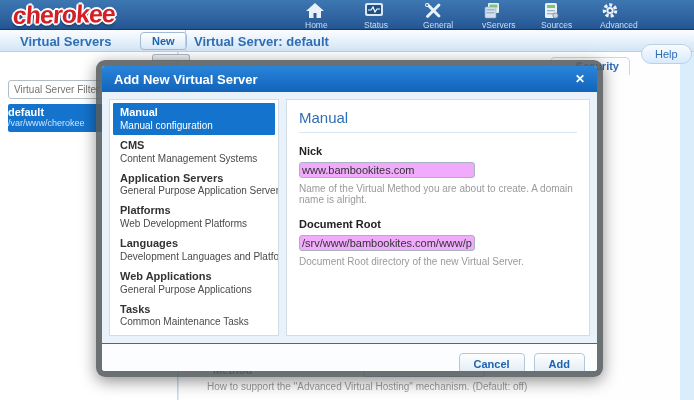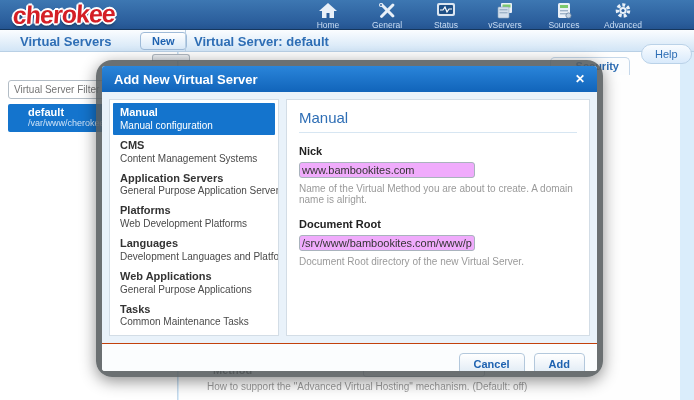--- a/index.html
+++ b/index.html
@@ -18,21 +18,21 @@
   .logo{
     position:absolute; left:13px; top:0px;
     font-size:25px; font-weight:bold; letter-spacing:-1px;
     color:#d41f26; transform:skewX(-5deg) rotate(-1deg);
     text-shadow:
       -1px -1px 0 #fff, 1px -1px 0 #fff, -1px 1px 0 #fff, 1px 1px 0 #fff,
       0 -2px 0 #fff, 0 2px 0 #fff, -2px 0 0 #fff, 2px 0 0 #fff,
       0 3px 3px rgba(0,0,0,.45);
   }
   .nav-items{ position:absolute; right:48px; top:2px; display:flex; gap:13px; }
-  .nav-item{ display:flex; flex-direction:column; align-items:center; width:46px; cursor:pointer; position:relative;}
+  .nav-item{ display:flex; flex-direction:column; align-items:flex-start; width:46px; cursor:pointer; position:relative;}
   .nav-item svg{ display:block; }
   .nav-label{ font-size:8.5px; color:#c9ddf4; margin-top:1px; white-space:nowrap; }
   .nav-caret{
     position:absolute; left:50%; bottom:-7px; transform:translateX(-50%);
     width:0; height:0; border-left:4px solid transparent; border-right:4px solid transparent;
     border-bottom:5px solid #e9f1f9;
   }
   
   .subheader{
     position:absolute; left:0; top:30px; width:694px; height:22px;
@@ -53,21 +53,21 @@
     background:#ffffff; border-right:1px solid #c6daec;
   }
   .filter-input{
     position:absolute; left:8px; top:28px; width:160px; height:19px;
     font-size:10px; color:#555; padding:2px 5px;
     border:1px solid #b3bdc6; border-radius:3px; background:#fff;
     font-family:"Liberation Sans", sans-serif;
   }
   .vs-item{
     position:absolute; left:8px; top:52px; width:170px; height:28px;
-    background:#1474cd; border-radius:2px; padding:2px 20px; cursor:pointer;
+    background:#1474cd; border-radius:2px; padding:2px 0; cursor:pointer;
   }
   .vs-item-name{ font-size:11px; font-weight:bold; color:#ffffff; }
   .vs-item-path{ font-size:9px; color:#cfe3f7; white-space:nowrap; overflow:hidden;}
   .main-area{
     position:absolute; left:179px; top:52px; width:501px; height:348px; background:#fefefe;
   }
   .tab-fragment{
     position:absolute; left:152px; top:54px; width:38px; height:7px;
     background:linear-gradient(#eef1f4,#d9dde2); border:1px solid #aeb7c0; border-bottom:none;
     border-radius:3px 3px 0 0;
@@ -86,21 +86,21 @@
   .method-label{ position:absolute; left:213px; top:364px; font-size:11px; font-weight:bold; color:#333;}
   .method-select{
     position:absolute; left:363px; top:360px; width:122px; height:17px;
     background:#fff; border:1px solid #a9b3bd; border-radius:3px; cursor:pointer;
   }
   .method-select .arrow{ position:absolute; right:4px; top:4px; font-size:7px; color:#556;}
   .method-help{ position:absolute; left:207px; top:381px; font-size:10px; color:#9b9b9b; white-space:nowrap;}
   
   .modal{
     position:absolute; left:96px; top:60px; width:507px; height:317px;
-    background:rgba(86,92,94,0.88); border-radius:16px; padding:6px;
+    background:rgba(86,92,94,0.88); border-radius:9px; padding:6px;
     box-shadow:0 4px 16px rgba(0,0,0,.45); z-index:10;
   }
   .modal-inner{ width:100%; height:100%; background:#fff; border-radius:3px; overflow:hidden; display:flex; flex-direction:column;}
   .modal-header{
     height:26px; flex:0 0 26px; background:linear-gradient(#2a85da,#1164ba);
     display:flex; align-items:center; padding:0 12px;
   }
   .modal-title{ font-size:13px; font-weight:bold; color:#ffffff; flex:1;}
   .modal-close{ font-size:12px; font-weight:bold; color:#ffffff; cursor:pointer; line-height:1;}
   .modal-body{ flex:1; background:#e9f2fa; display:flex; gap:7px; padding:7px; }
@@ -148,40 +148,40 @@
               <polygon points="10,1 19,9 16,9 16,16 4,16 4,9 1,9" fill="#e9f0f8"></polygon>
               <rect x="8.5" y="11" width="3" height="5" fill="#2a5d9b"></rect>
             </svg>
         </span>
         <span class="nav-label">Home</span>
       </div>
 
       <div class="nav-item">
         <span>
           <svg width="20" height="17" viewBox="0 0 20 17">
+              <rect x="1" y="1" width="18" height="13" rx="2" fill="#dce6f1"></rect>
+              <rect x="3" y="3" width="14" height="9" rx="1" fill="#1e4f86"></rect>
+              <polyline points="4,8 7,8 9,5 11,10 13,7 16,7" fill="none" stroke="#ffffff" stroke-width="1.2"></polyline>
+            </svg>
+        </span>
+        <span class="nav-label">Status</span>
+      </div>
+
+      <div class="nav-item">
+        <span>
+          <svg width="20" height="17" viewBox="0 0 20 17">
               <g fill="#e9f0f8">
                 <rect x="8.8" y="-1" width="3" height="19" rx="1.4" transform="rotate(45 10 8.5)"></rect>
                 <rect x="8.8" y="-1" width="3" height="19" rx="1.4" transform="rotate(-45 10 8.5)"></rect>
               </g>
               <circle cx="4" cy="3" r="2" fill="#e9f0f8"></circle>
               <circle cx="4" cy="3" r="0.9" fill="#2a5d9b"></circle>
             </svg>
         </span>
         <span class="nav-label">General</span>
-      </div>
-
-      <div class="nav-item">
-        <span>
-          <svg width="20" height="17" viewBox="0 0 20 17">
-              <rect x="1" y="1" width="18" height="13" rx="2" fill="#dce6f1"></rect>
-              <rect x="3" y="3" width="14" height="9" rx="1" fill="#1e4f86"></rect>
-              <polyline points="4,8 7,8 9,5 11,10 13,7 16,7" fill="none" stroke="#ffffff" stroke-width="1.2"></polyline>
-            </svg>
-        </span>
-        <span class="nav-label">Status</span>
       </div>
 
       <div class="nav-item">
         <span>
           <svg width="20" height="17" viewBox="0 0 20 17">
               <rect x="6" y="1" width="11" height="10" rx="1" fill="#e9f0f8"></rect>
               <rect x="7.5" y="2.5" width="8" height="3" fill="#7cc96d"></rect>
               <rect x="3" y="5" width="11" height="11" rx="1" fill="#d3dfec" stroke="#8fa7c0" stroke-width="0.6"></rect>
               <rect x="4.5" y="7" width="8" height="1.4" fill="#9fb4c9"></rect>
               <rect x="4.5" y="10" width="8" height="1.4" fill="#9fb4c9"></rect>

